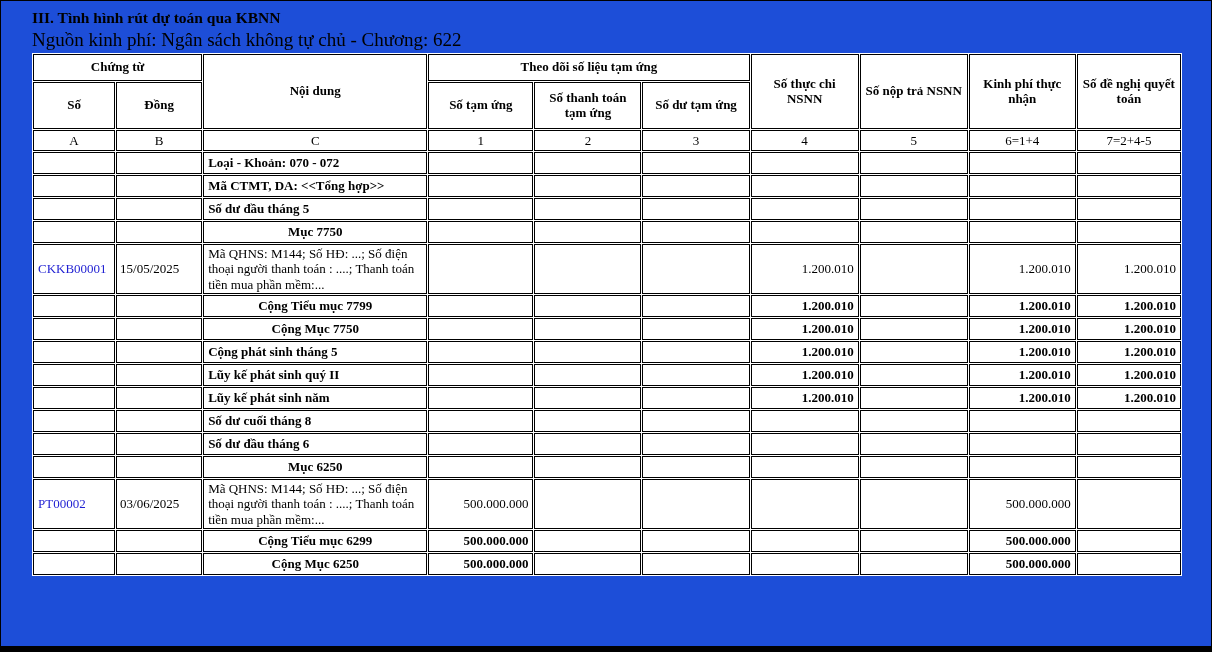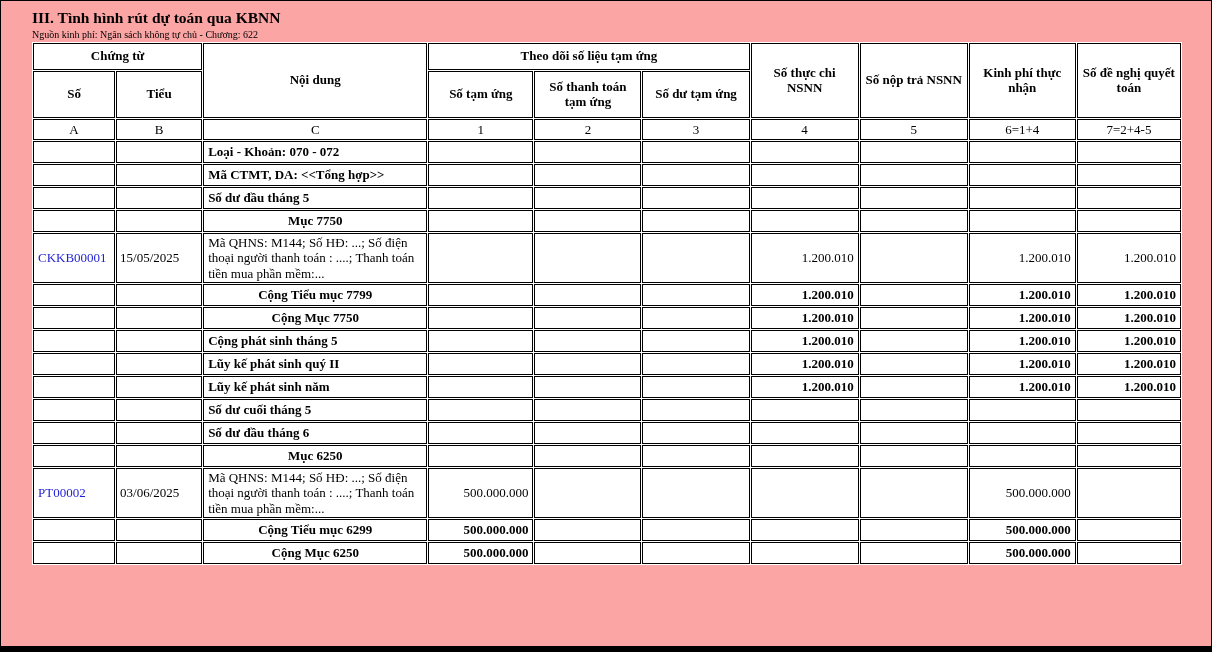--- a/index.html
+++ b/index.html
@@ -1,28 +1,28 @@
 <!DOCTYPE html>
 <html><head>
 <meta charset="utf-8">
 <style>
   html,body{margin:0;padding:0;background:#fff;}
   .page{
     position:relative;
     width:1212px;height:652px;
     box-sizing:border-box;
     border:1px solid #000;
-    background:#fca5a5;
+    background:#1d4ed8;
     color:#000;
     font-family:"Liberation Serif", serif;
     overflow:hidden;
   }
   .doc{padding:5px 30px 0 31px;}
   .title{font-size:15.5px;font-weight:bold;margin:3px 0 2px 0;}
-  .sub{font-size:10px;margin:2px 0;}
+  .sub{font-size:19px;margin:2px 0;}
   .unit{width:1150px;font-size:14px;font-style:italic;text-align:right;margin:3px 0 1px 0;}
   table.grid{
     border-collapse:separate;
     border-spacing:1px;
     table-layout:fixed;
     width:1150px;
     background:#fff;
   }
   .grid th,.grid td{
     border:1px solid #000;
@@ -76,21 +76,21 @@
           <th colspan="2">Chứng từ</th>
           <th rowspan="2">Nội dung</th>
           <th colspan="3">Theo dõi số liệu tạm ứng</th>
           <th rowspan="2">Số thực chi NSNN</th>
           <th rowspan="2">Số nộp trả NSNN</th>
           <th rowspan="2">Kinh phí thực nhận</th>
           <th rowspan="2">Số đề nghị quyết toán</th>
         </tr>
         <tr class="h2">
           <th>Số</th>
-          <th>Tiểu</th>
+          <th>Đồng</th>
           <th>Số tạm ứng</th>
           <th>Số thanh toán tạm ứng</th>
           <th>Số dư tạm ứng</th>
         </tr>
         <tr class="letters">
           <td>A</td>
           <td>B</td>
           <td>C</td>
           <td>1</td>
           <td>2</td>
@@ -218,21 +218,21 @@
             <td class="c-num bold"></td>
             <td class="c-num bold"></td>
             <td class="c-num bold">1.200.010</td>
             <td class="c-num bold"></td>
             <td class="c-num bold">1.200.010</td>
             <td class="c-num bold">1.200.010</td>
           </tr>
           <tr class="body-row">
             <td class="c-so"></td>
             <td class="c-ngay"></td>
-            <td class="c-content left bold">Số dư cuối tháng 5</td>
+            <td class="c-content left bold">Số dư cuối tháng 8</td>
             <td class="c-num"></td>
             <td class="c-num"></td>
             <td class="c-num"></td>
             <td class="c-num"></td>
             <td class="c-num"></td>
             <td class="c-num"></td>
             <td class="c-num"></td>
           </tr>
           <tr class="body-row">
             <td class="c-so"></td>

